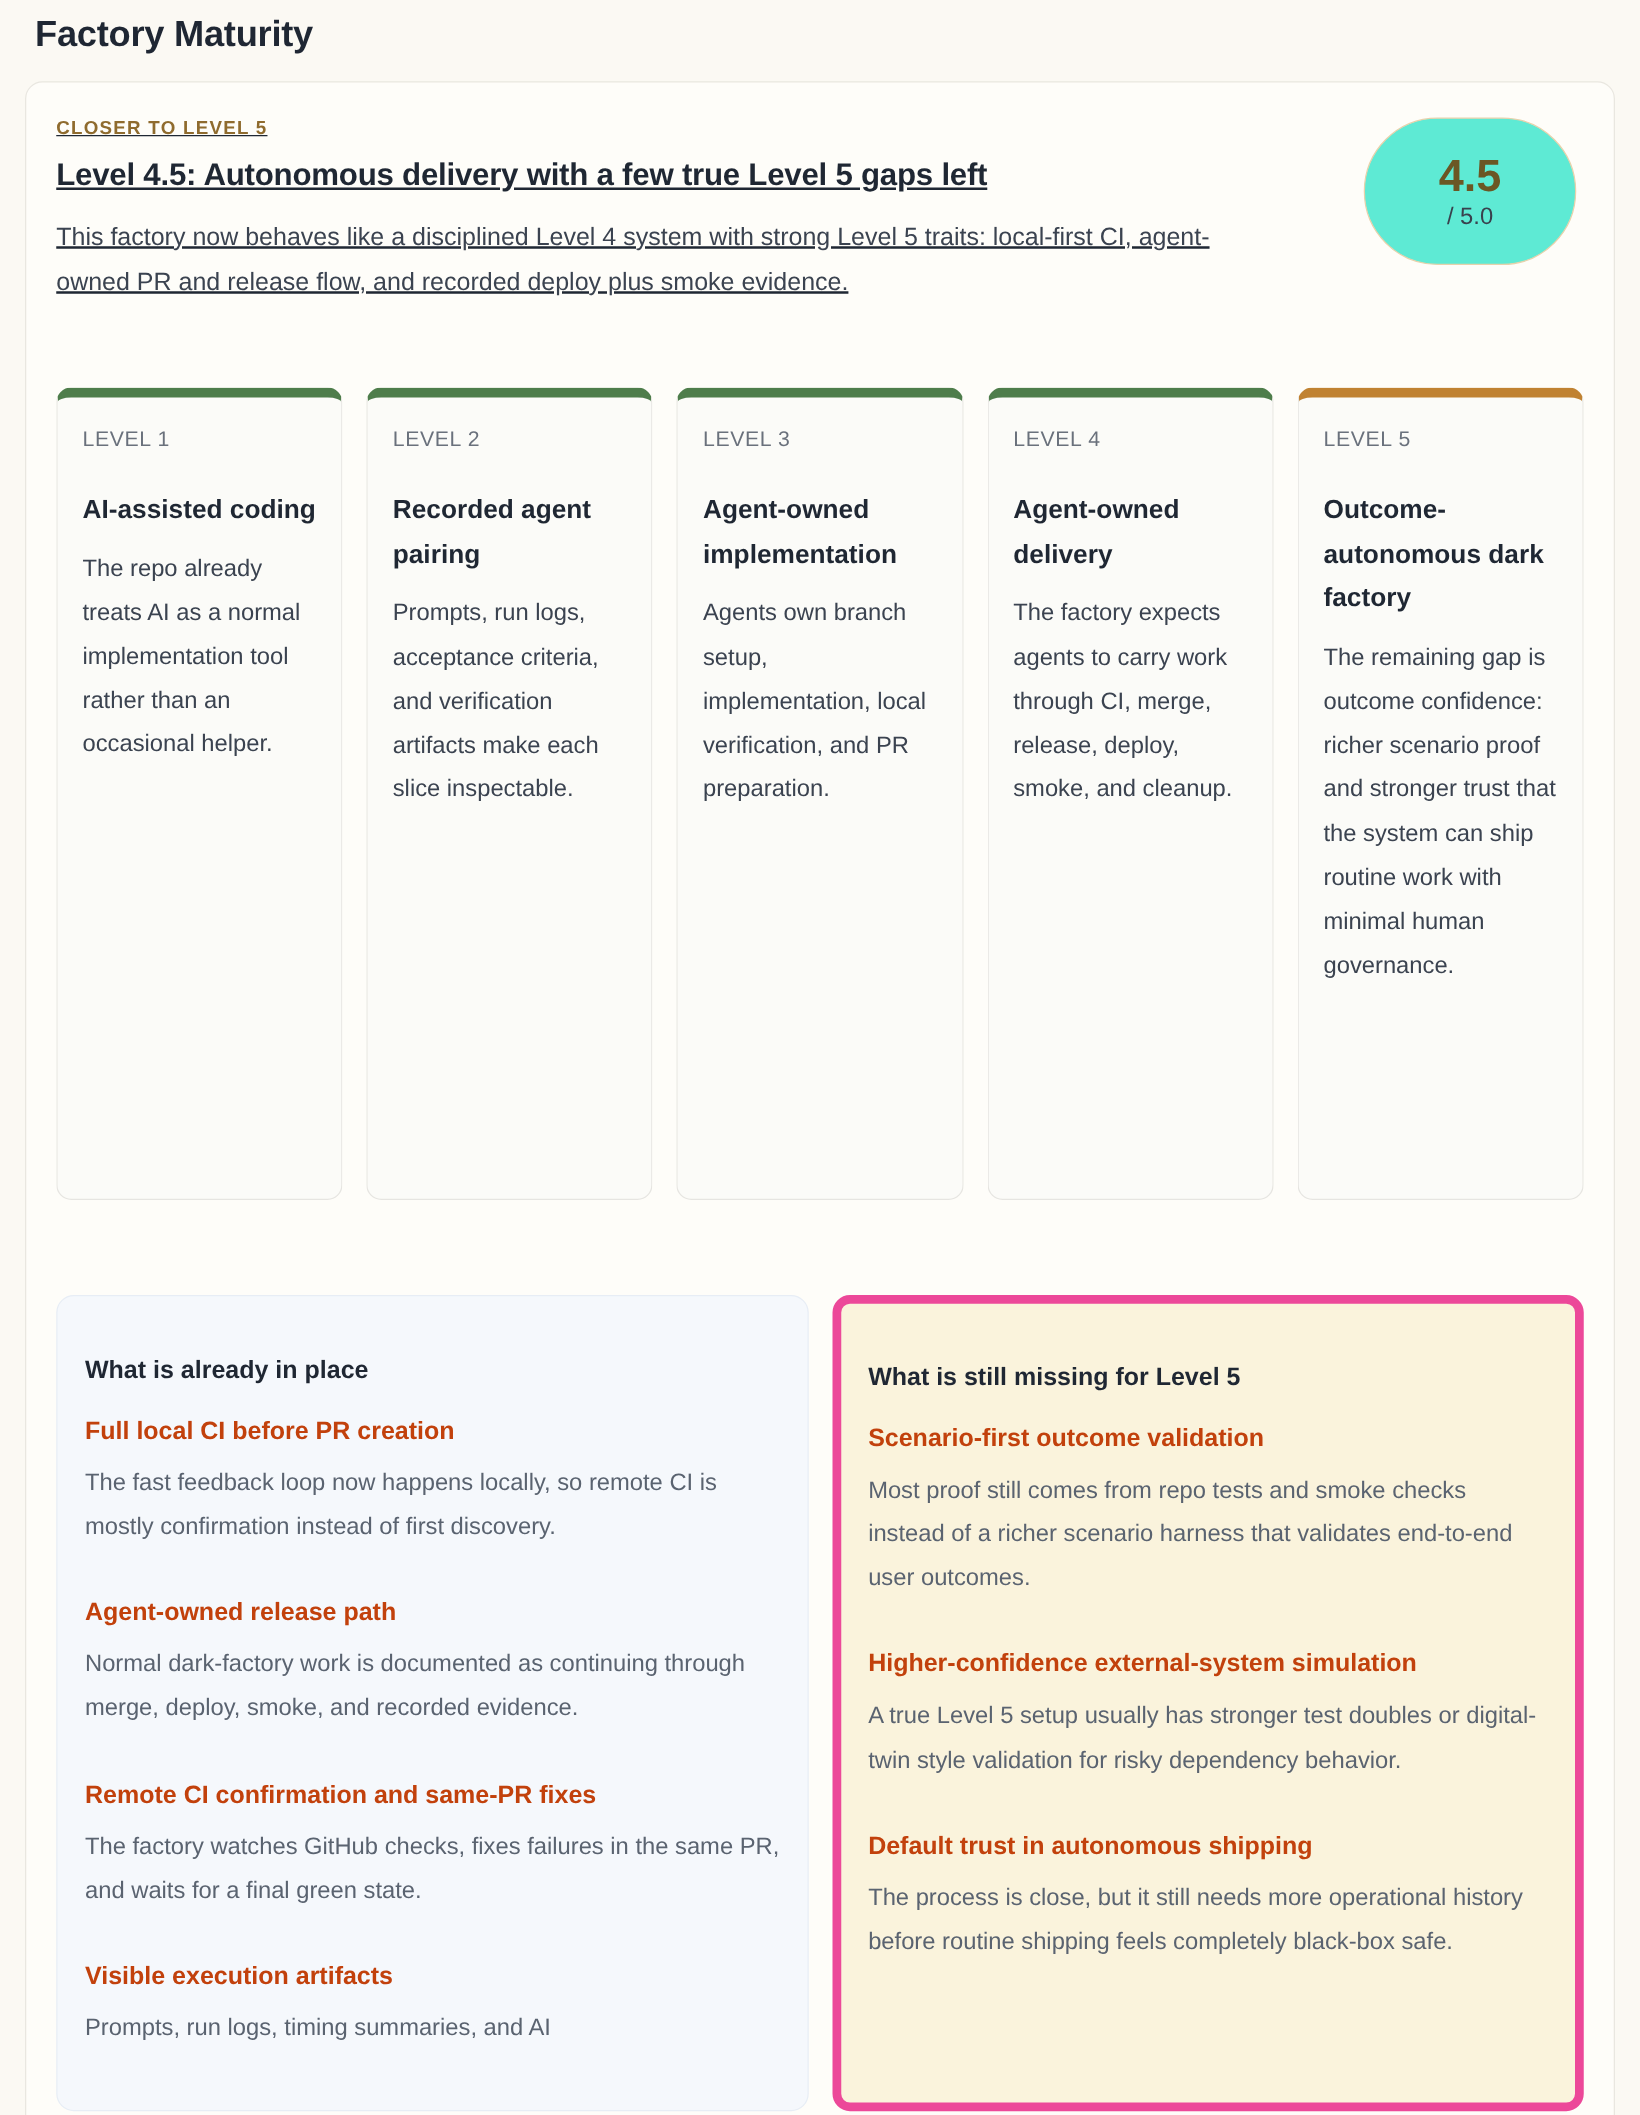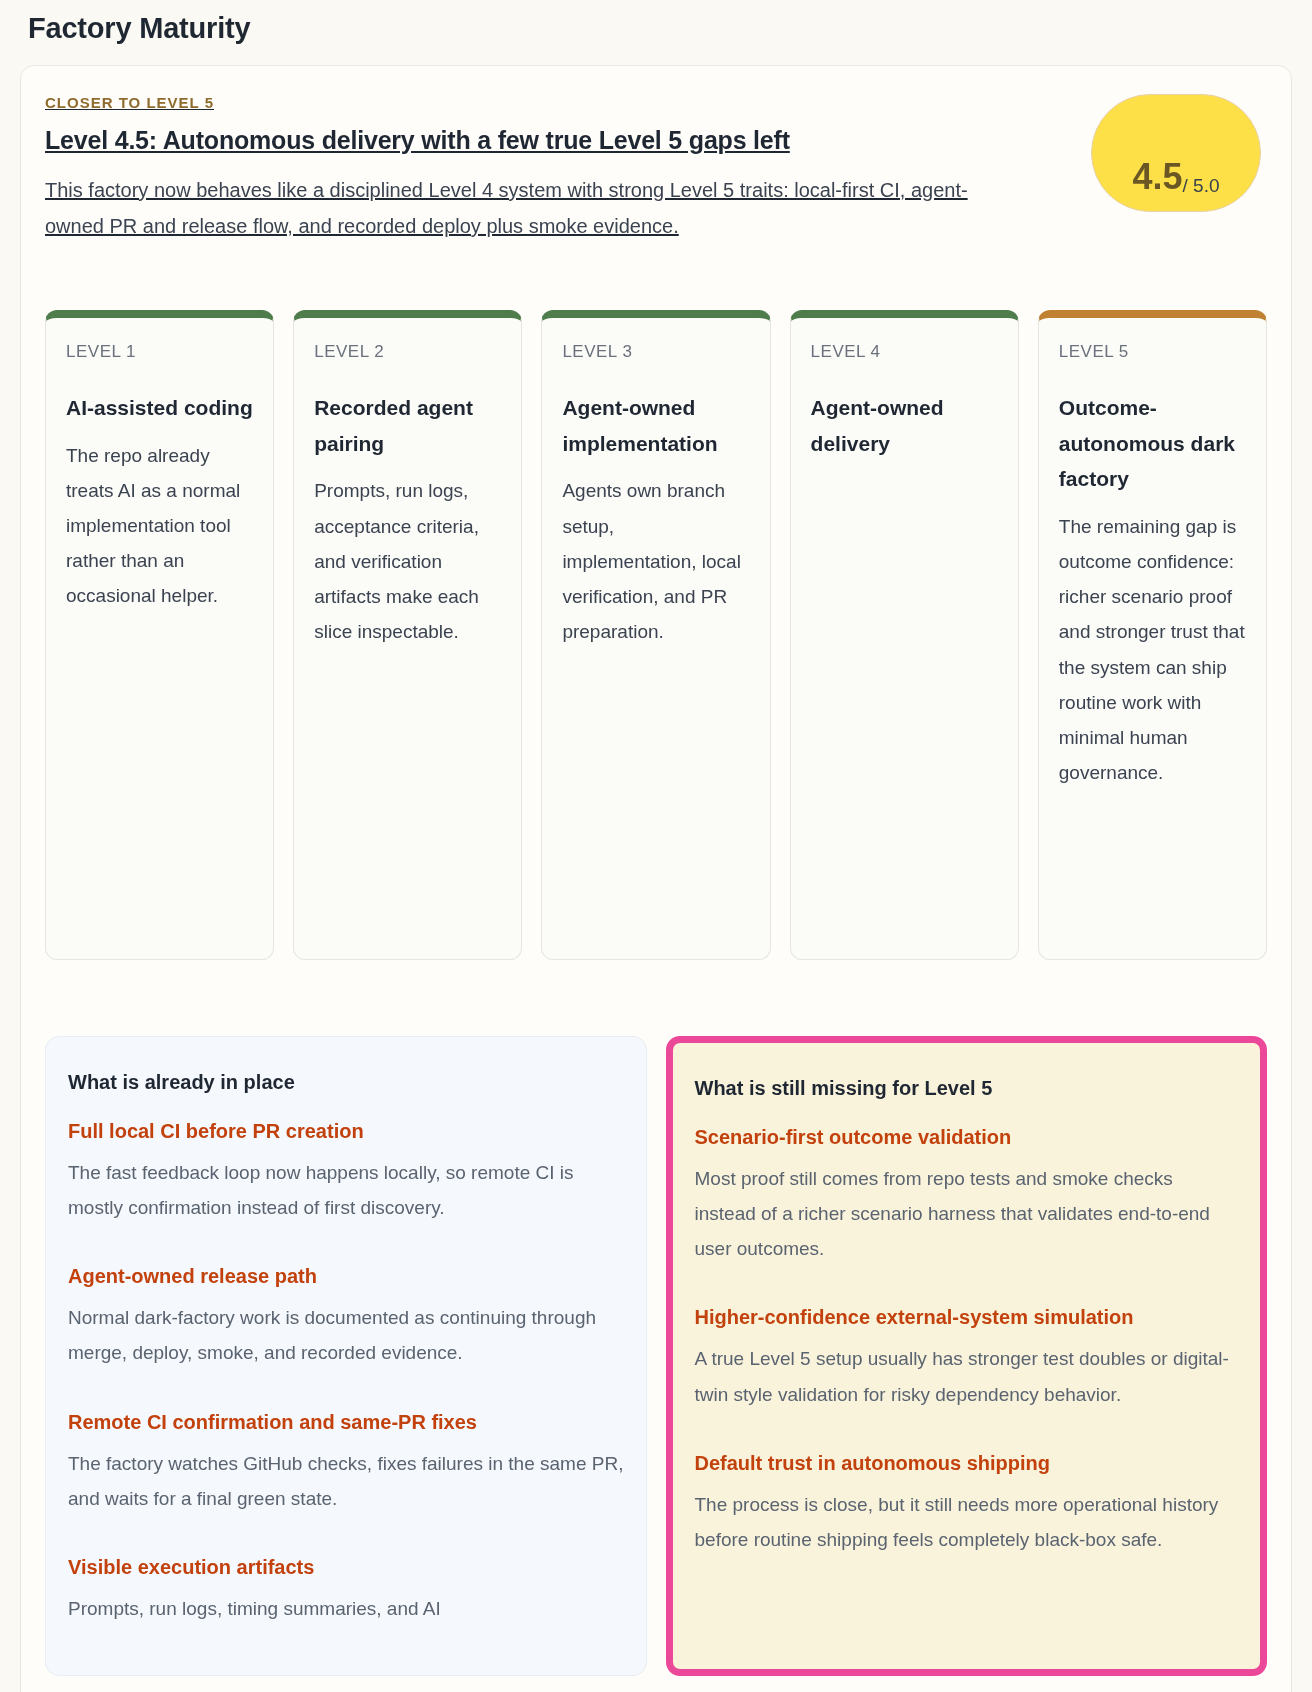--- a/index.html
+++ b/index.html
@@ -33,24 +33,24 @@
     font-size: 25px; font-weight: bold; color: #1F2733;
     margin-bottom: 17px; letter-spacing: -0.2px;
   }
   .summary-desc {
     font-size: 20px; color: #3B4350; line-height: 1.8;
   }
   .score-badge {
     flex-shrink: 0;
     width: 170px; min-height: 118px;
     margin: 0 6px 0 24px;
-    background: #fde047;
+    background: #5eead4;
     border: 1px solid #E7D2AC;
     border-radius: 60px;
-    display: flex; flex-direction: row; align-items: flex-end; justify-content: center;
+    display: flex; flex-direction: column; align-items: center; justify-content: center;
     padding: 14px 10px;
   }
   .score-value { font-size: 36px; font-weight: bold; color: #6B5724; line-height: 1.1; }
   .score-denom { font-size: 19px; color: #39414D; margin-top: 3px; }
   
   .levels {
     display: grid; grid-template-columns: repeat(5, 1fr); gap: 19px;
     margin-top: 66px; min-height: 650px;
   }
   .level-card {
@@ -66,21 +66,21 @@
   .level-title {
     font-size: 21px; font-weight: bold; color: #1F2733;
     line-height: 1.7; margin-bottom: 12px;
   }
   .level-desc { font-size: 19px; color: #3B4350; line-height: 1.85; }
   
   .panels {
     display: grid; grid-template-columns: 1fr 1fr; gap: 19px;
     margin-top: 76px;
   }
-  .panel { border-radius: 14px; padding: 34px 22px; min-height: 640px; }
+  .panel { border-radius: 14px; padding: 48px 22px; min-height: 640px; }
   .panel-blue { background: #F5F8FC; border: 1px solid #E7EDF5; }
   .panel-gold { background: #FAF3DC; border: 7px solid #ec4899; }
   .panel-heading { font-size: 20px; font-weight: bold; color: #1F2733; margin-bottom: 26px; }
   .panel-item { margin-top: 40px; }
   .panel-item:first-of-type { margin-top: 0; }
   .item-title { font-size: 20px; font-weight: bold; color: #c2410c; margin-bottom: 12px; }
   .item-body { font-size: 19px; color: #5A6370; line-height: 1.85; }
 </style>
 </head>
 <body>
@@ -114,20 +114,21 @@
         <p class="level-desc">Prompts, run logs, acceptance criteria, and verification artifacts make each slice inspectable.</p>
       </div>
       <div class="level-card" style="border-top-color: rgb(78, 125, 75);">
         <div class="level-label">LEVEL 3</div>
         <h3 class="level-title">Agent-owned implementation</h3>
         <p class="level-desc">Agents own branch setup, implementation, local verification, and PR preparation.</p>
       </div>
       <div class="level-card" style="border-top-color: rgb(78, 125, 75);">
         <div class="level-label">LEVEL 4</div>
         <h3 class="level-title">Agent-owned delivery</h3>
+        <p class="level-desc">The factory expects agents to carry work through CI, merge, release, deploy, smoke, and cleanup.</p>
       </div>
       <div class="level-card" style="border-top-color: rgb(192, 130, 50);">
         <div class="level-label">LEVEL 5</div>
         <h3 class="level-title">Outcome-autonomous dark factory</h3>
         <p class="level-desc">The remaining gap is outcome confidence: richer scenario proof and stronger trust that the system can ship routine work with minimal human governance.</p>
       </div>
     </div>
 
     <div class="panels">
 

